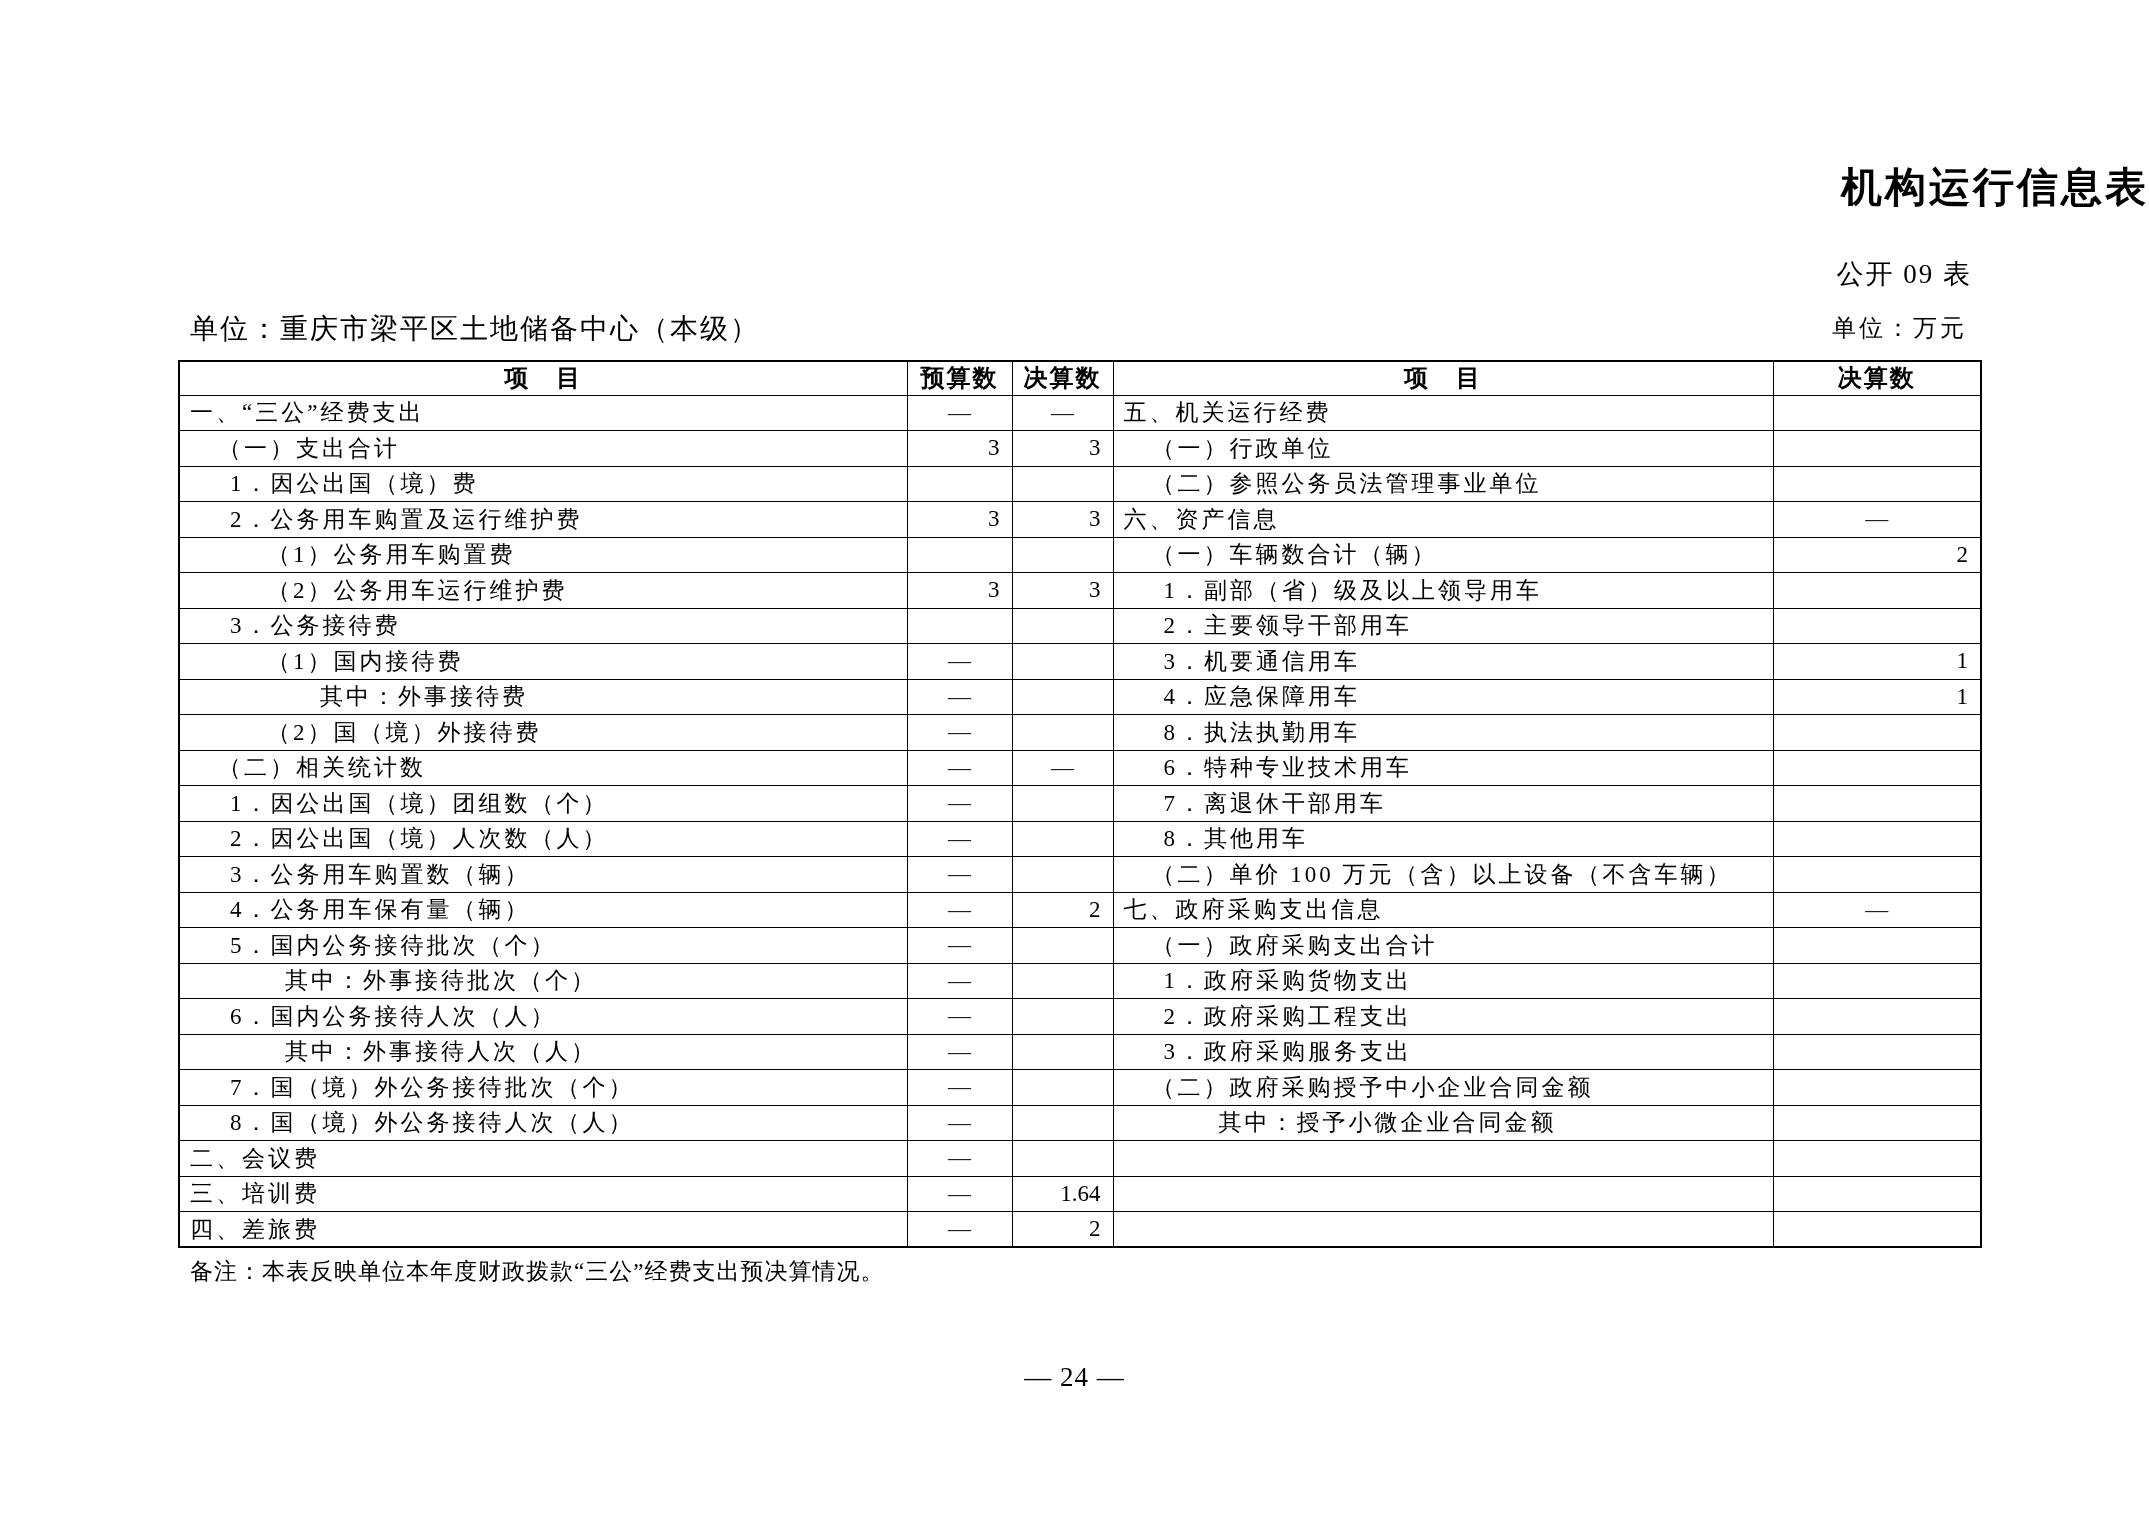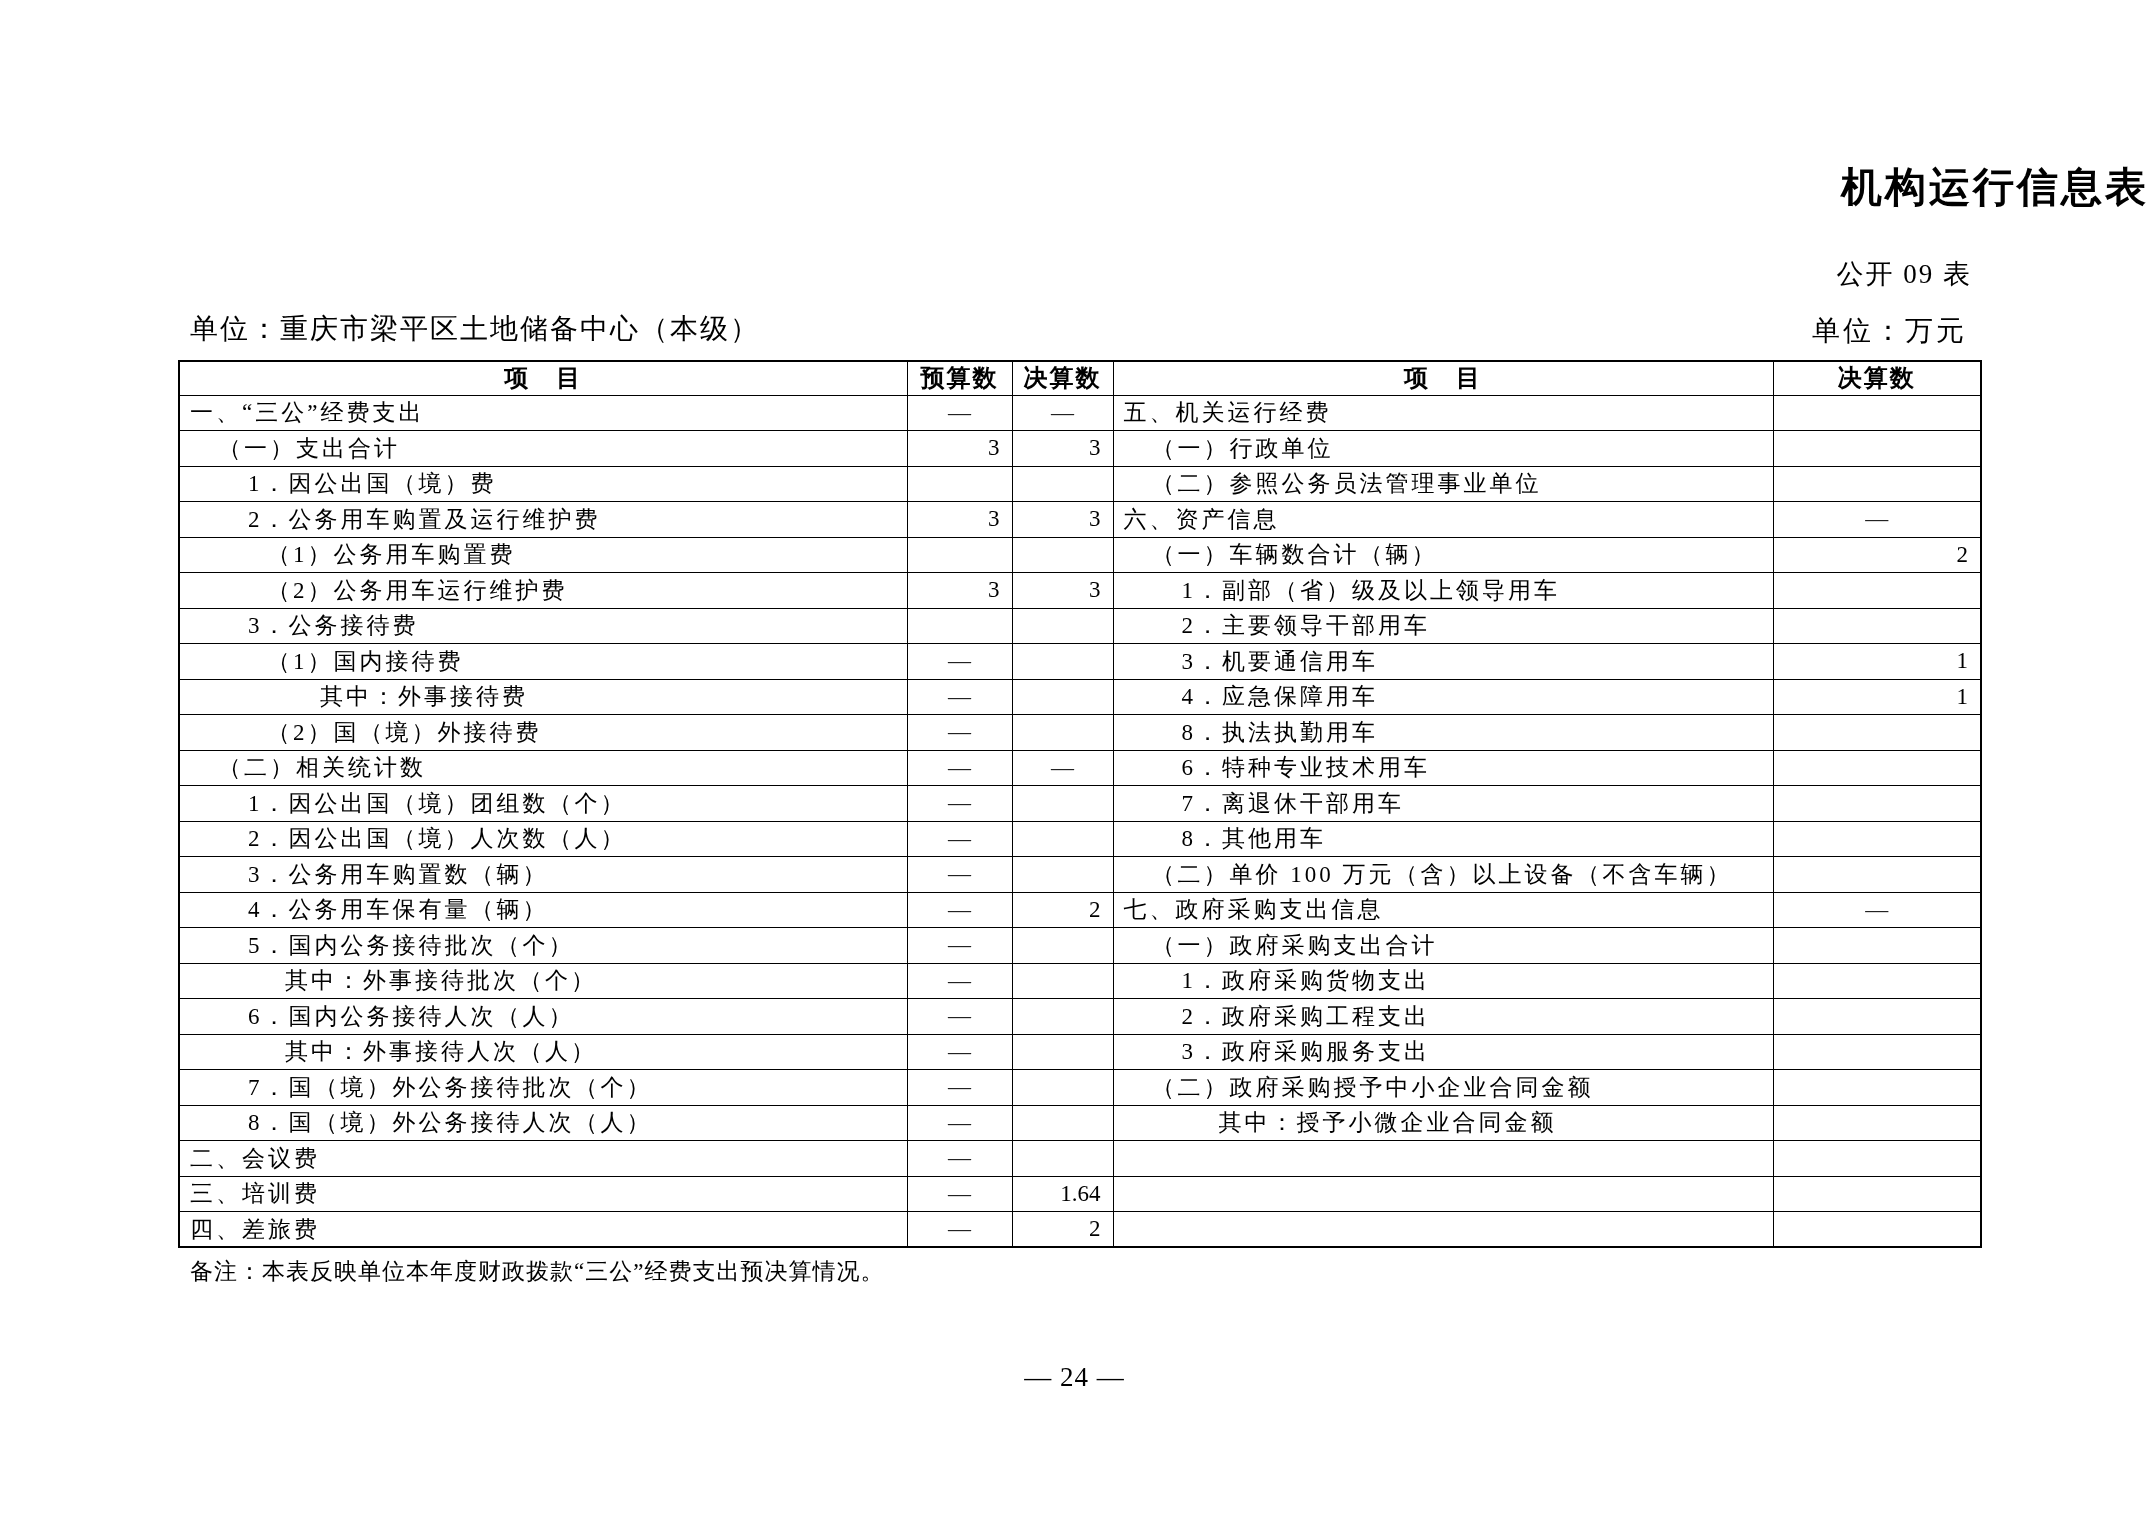--- a/index.html
+++ b/index.html
@@ -2,32 +2,32 @@
 <html><head>
 <meta charset="utf-8">
 <style>
   html,body{margin:0;padding:0;background:#ffffff;}
   body{width:2149px;height:1520px;font-family:"Liberation Serif","DejaVu Serif",serif;color:#000;}
   .sheet{position:relative;width:2149px;height:1520px;background:#fff;overflow:hidden;}
   .title{position:absolute;top:160px;left:0;width:2149px;text-align:right;
          font-size:41px;font-weight:bold;letter-spacing:3px;}
   .form-code{position:absolute;top:256px;right:177px;font-size:27px;letter-spacing:2px;}
   .org-unit{position:absolute;top:310px;left:190px;font-size:28px;letter-spacing:2px;}
-  .money-unit{position:absolute;top:312px;right:182px;font-size:28px;letter-spacing:3px;}
+  .money-unit{position:absolute;top:312px;right:182px;font-size:24px;letter-spacing:3px;}
   table.info-table{position:absolute;top:360px;left:178px;width:1802px;
          border-collapse:collapse;table-layout:fixed;border:2px solid #000;}
   .info-table th,.info-table td{border:1px solid #000;padding:0;vertical-align:middle;
          font-size:23px;overflow:hidden;}
   .info-table thead tr{height:34px;}
   .info-table tbody tr{height:35.5px;margin-top:25px;}
   .info-table th{font-weight:bold;font-size:24px;text-align:center;letter-spacing:2px;}
   td.item{text-align:left;letter-spacing:3px;white-space:nowrap;}
   td.ind-0{padding-left:10px;}
   td.ind-1{padding-left:38px;font-family:Liberation Serif, serif;}
-  td.ind-2{padding-left:68px;}
+  td.ind-2{padding-left:50px;}
   td.ind-3{padding-left:87px;}
   td.ind-4{padding-left:105px;}
   td.ind-5{padding-left:140px;}
   td.val{text-align:right;padding-right:12px;}
   td.val.dash{text-align:center;padding-right:0;color:#222;}
   .note{position:absolute;top:1256px;left:190px;font-size:23px;letter-spacing:1px;}
   .page-number{position:absolute;top:1362px;left:0;width:2149px;text-align:center;
          font-size:27px;letter-spacing:1px;}
 </style>
 </head>

